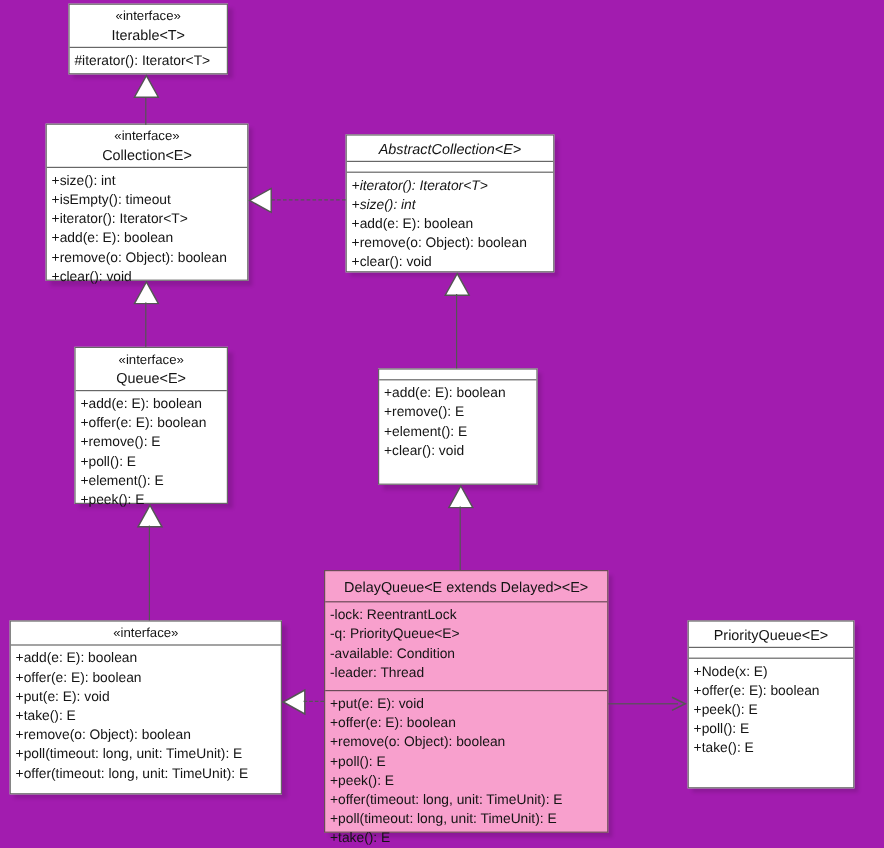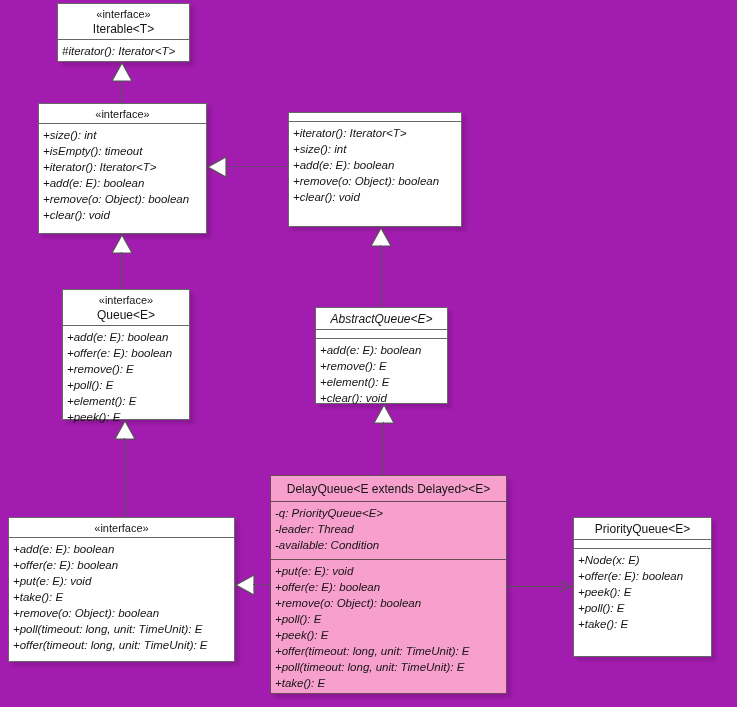--- a/index.html
+++ b/index.html
@@ -18,21 +18,21 @@
   }
   .uml-class .title {
     text-align:center; padding:3px 2px 2px;
     border-bottom:1px solid #676767;
   }
   .stereotype { font-size:11px; line-height:14px; }
   .cls-name { font-weight:normal; font-size:12px; line-height:16px; }
   .abstract .cls-name { font-style:italic; }
   .empty-compartment { height:8px; border-bottom:1px solid #676767; }
   ul.members { list-style:none; margin:0; padding:3px 2px 2px 4px; }
-  ul.members li { white-space:nowrap;font-style:italic; }
+  ul.members li { white-space:nowrap; }
   ul.members li.italic { font-style:italic; }
   
   .highlight { background:#f8a0cd; border-color:#6b4a58; }
   .highlight .title { border-color:#6b4a58; padding:5px 2px 4px; }
   .highlight ul.attrs { border-bottom:1px solid #6b4a58; padding-bottom:6px; }
   
   .vline { position:absolute; width:0; border-left:1px solid #555555; }
   .hdash { position:absolute; height:0; border-top:1px dashed #555555; }
   .hline { position:absolute; height:0; border-top:1px solid #555555; }
   .arrowhead { position:absolute; }
@@ -48,32 +48,36 @@
       <div class="cls-name">Iterable&lt;T&gt;</div>
     </div>
     <ul class="members">
         <li>#iterator(): Iterator&lt;T&gt;</li>
       </ul>
   </div>
 
   <div class="uml-class" style="left:38px; top:103px; width:169px; height:131px;">
     <div class="title">
       <div class="stereotype">«interface»</div>
+      <div class="cls-name">Collection&lt;E&gt;</div>
     </div>
     <ul class="members">
         <li>+size(): int</li>
         <li>+isEmpty(): timeout</li>
         <li>+iterator(): Iterator&lt;T&gt;</li>
         <li>+add(e: E): boolean</li>
         <li>+remove(o: Object): boolean</li>
         <li>+clear(): void</li>
       </ul>
   </div>
 
   <div class="uml-class abstract" style="left:288px; top:112px; width:174px; height:115px;">
+    <div class="title">
+      <div class="cls-name">AbstractCollection&lt;E&gt;</div>
+    </div>
     <div class="empty-compartment"></div>
     <ul class="members">
         <li class="italic">+iterator(): Iterator&lt;T&gt;</li>
         <li class="italic">+size(): int</li>
         <li>+add(e: E): boolean</li>
         <li>+remove(o: Object): boolean</li>
         <li>+clear(): void</li>
       </ul>
   </div>
 
@@ -86,23 +90,20 @@
         <li>+add(e: E): boolean</li>
         <li>+offer(e: E): boolean</li>
         <li>+remove(): E</li>
         <li>+poll(): E</li>
         <li>+element(): E</li>
         <li>+peek(): E</li>
       </ul>
   </div>
 
   <div class="uml-class abstract" style="left:315px; top:307px; width:133px; height:97px;">
-    <div class="title">
-      <div class="cls-name">AbstractQueue&lt;E&gt;</div>
-    </div>
     <div class="empty-compartment"></div>
     <ul class="members">
         <li>+add(e: E): boolean</li>
         <li>+remove(): E</li>
         <li>+element(): E</li>
         <li>+clear(): void</li>
       </ul>
   </div>
 
   <div class="uml-class" style="left:8px; top:517px; width:227px; height:145px;">
@@ -118,23 +119,24 @@
         <li>+poll(timeout: long, unit: TimeUnit): E</li>
         <li>+offer(timeout: long, unit: TimeUnit): E</li>
       </ul>
   </div>
 
   <div class="uml-class highlight" style="left:270px; top:475px; width:237px; height:219px;">
     <div class="title">
       <div class="cls-name">DelayQueue&lt;E extends Delayed&gt;&lt;E&gt;</div>
     </div>
     <ul class="members attrs">
+        <li>-lock: ReentrantLock</li>
         <li>-q: PriorityQueue&lt;E&gt;</li>
+        <li>-available: Condition</li>
         <li>-leader: Thread</li>
-        <li>-available: Condition</li>
       </ul>
     <ul class="members">
         <li>+put(e: E): void</li>
         <li>+offer(e: E): boolean</li>
         <li>+remove(o: Object): boolean</li>
         <li>+poll(): E</li>
         <li>+peek(): E</li>
         <li>+offer(timeout: long, unit: TimeUnit): E</li>
         <li>+poll(timeout: long, unit: TimeUnit): E</li>
         <li>+take(): E</li>

